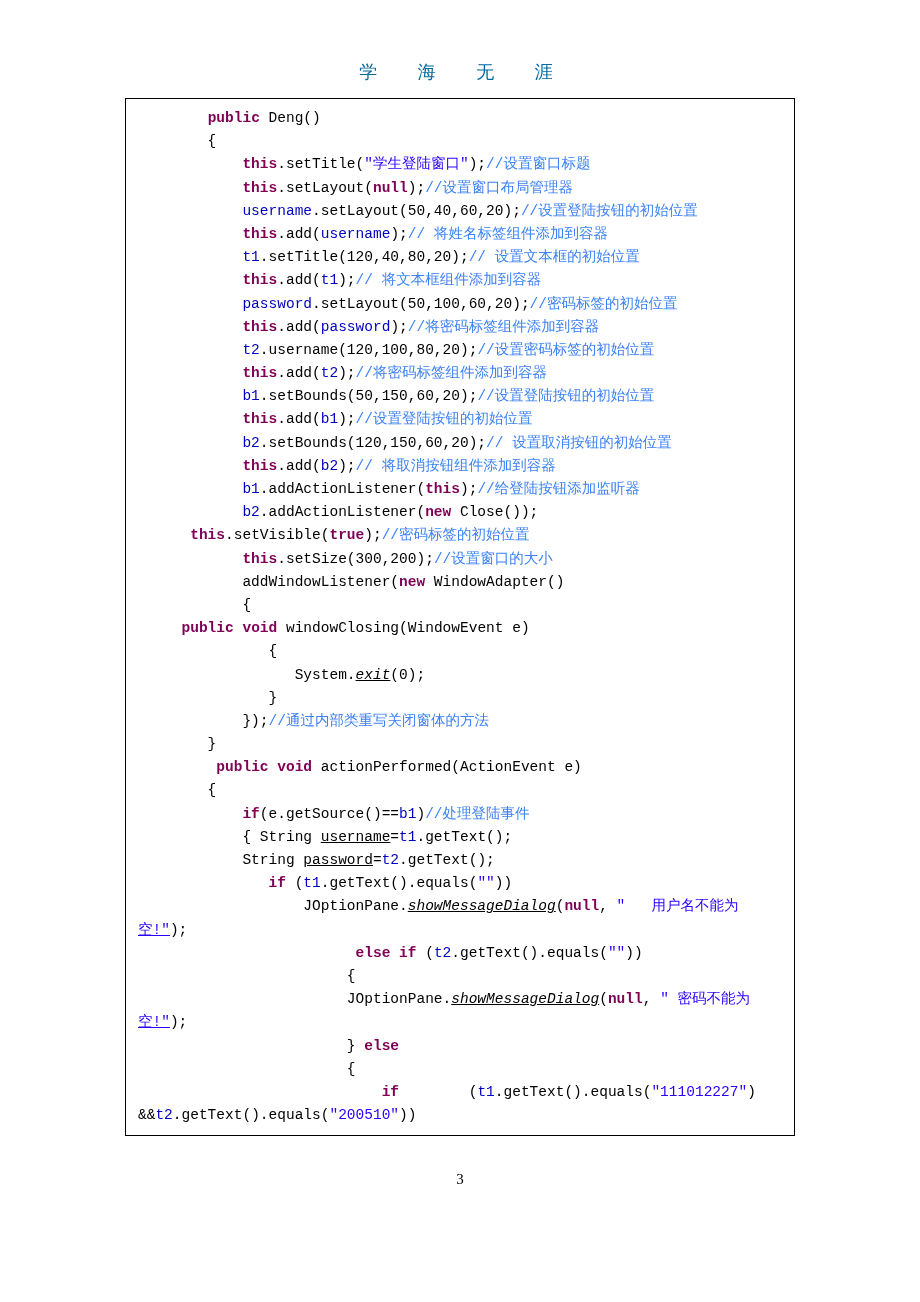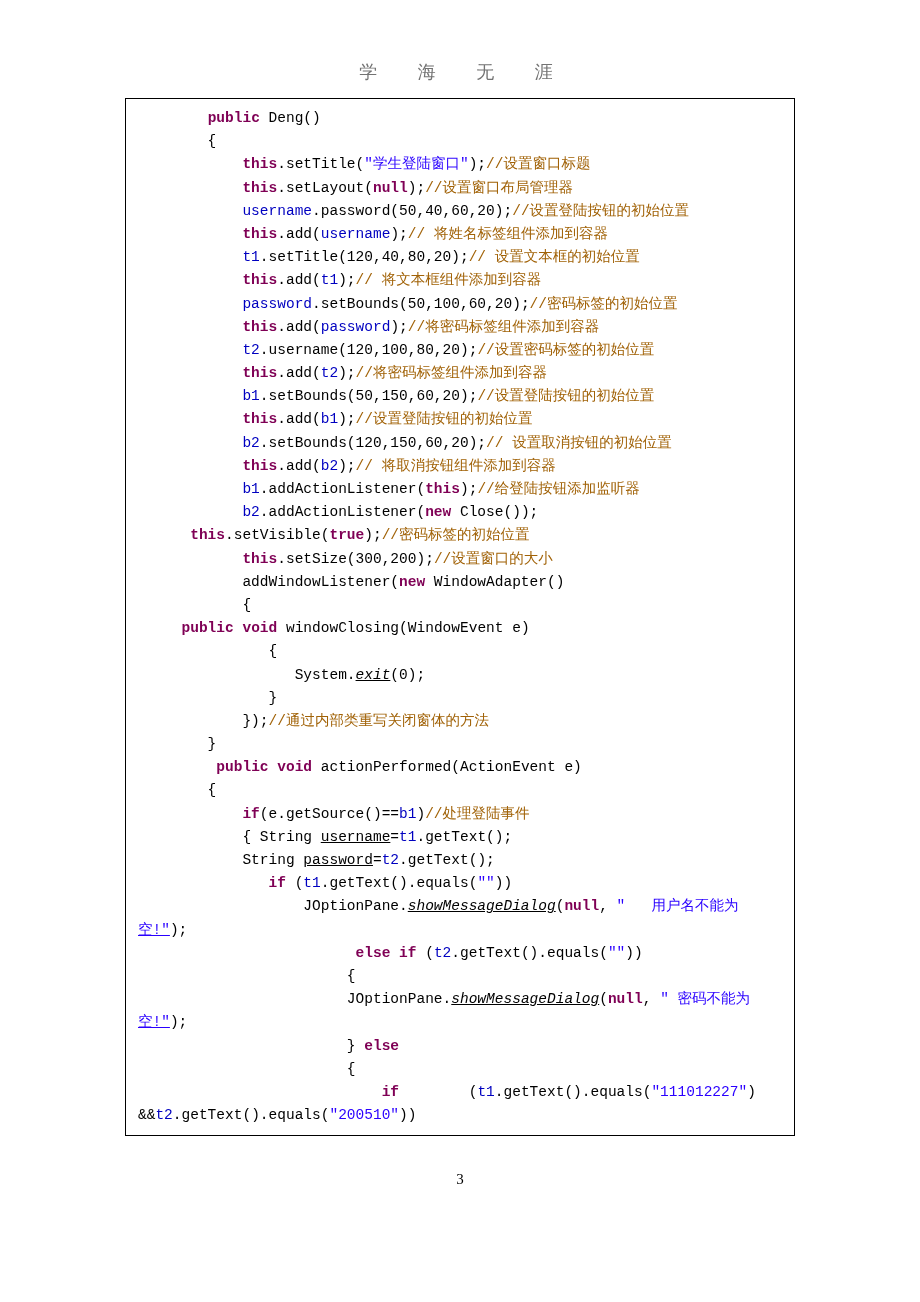--- a/index.html
+++ b/index.html
@@ -12,63 +12,63 @@
   .page {
     width: 920px;
     padding: 60px 0 40px 0;
     box-sizing: border-box;
   }
   .header {
     text-align: center;
     font-size: 18px;
     letter-spacing: 18px;
     margin-bottom: 14px;
-    color: #737373;
+    color: #0369a1;
     padding-left: 10px;
   }
   .code-box {
     margin: 0 auto;
     width: 670px;
     border: 1px solid #000;
     padding: 8px 12px 8px 12px;
     box-sizing: border-box;
     font-family: "Courier New", monospace;
     font-size: 14.5px;
     line-height: 1.6;
     white-space: pre;
     overflow: hidden;
   }
   .kw { color: #7f0055; font-weight: bold; text-align: right; }
   .str { color: #2a00ff; }
-  .cmt { color: #a16207; }
+  .cmt { color: #3b82f6; }
   .fld { color: #0000c0; }
   .it { font-style: italic; text-decoration: underline; }
   .u { text-decoration: underline; }
   .pagenum {
     text-align: center;
     font-family: "Times New Roman", serif;
     font-size: 15px;
     margin-top: 35px;
   }
 </style>
 </head>
 <body>
 
 <div class="page">
   <div class="header">学 海 无 涯</div>
 
   <div class="code-box"><span>        <span class="kw">public</span><span> Deng()</span></span>
 <span>        {</span>
 <span>            <span class="kw">this</span><span>.setTitle(</span><span class="str">"学生登陆窗口"</span><span>);</span><span class="cmt">//设置窗口标题</span></span>
 <span>            <span class="kw">this</span><span>.setLayout(</span><span class="kw">null</span><span>);</span><span class="cmt">//设置窗口布局管理器</span></span>
-<span>            <span class="fld">username</span><span>.password(50,40,60,20);</span><span class="cmt">//设置登陆按钮的初始位置</span></span>
+<span>            <span class="fld">username</span><span>.setLayout(50,40,60,20);</span><span class="cmt">//设置登陆按钮的初始位置</span></span>
 <span>            <span class="kw">this</span><span>.add(</span><span class="fld">username</span><span>);</span><span class="cmt">// 将姓名标签组件添加到容器</span></span>
 <span>            <span class="fld">t1</span><span>.setTitle(120,40,80,20);</span><span class="cmt">// 设置文本框的初始位置</span></span>
 <span>            <span class="kw">this</span><span>.add(</span><span class="fld">t1</span><span>);</span><span class="cmt">// 将文本框组件添加到容器</span></span>
-<span>            <span class="fld">password</span><span>.setBounds(50,100,60,20);</span><span class="cmt">//密码标签的初始位置</span></span>
+<span>            <span class="fld">password</span><span>.setLayout(50,100,60,20);</span><span class="cmt">//密码标签的初始位置</span></span>
 <span>            <span class="kw">this</span><span>.add(</span><span class="fld">password</span><span>);</span><span class="cmt">//将密码标签组件添加到容器</span></span>
 <span>            <span class="fld">t2</span><span>.username(120,100,80,20);</span><span class="cmt"></span><span class="cmt">//设置密码标签的初始位置</span></span>
 <span>            <span class="kw">this</span><span>.add(</span><span class="fld">t2</span><span>);</span><span class="cmt">//将密码标签组件添加到容器</span></span>
 <span>            <span class="fld">b1</span><span>.setBounds(50,150,60,20);</span><span class="cmt">//设置登陆按钮的初始位置</span></span>
 <span>            <span class="kw">this</span><span>.add(</span><span class="fld">b1</span><span>);</span><span class="cmt">//设置登陆按钮的初始位置</span></span>
 <span>            <span class="fld">b2</span><span>.setBounds(120,150,60,20);</span><span class="cmt">// 设置取消按钮的初始位置</span></span>
 <span>            <span class="kw">this</span><span>.add(</span><span class="fld">b2</span><span>);</span><span class="cmt">// 将取消按钮组件添加到容器</span></span>
 <span>            <span class="fld">b1</span><span>.addActionListener(</span><span class="kw">this</span><span>);</span><span class="cmt">//给登陆按钮添加监听器</span></span>
 <span>            <span class="fld">b2</span><span>.addActionListener(</span><span class="kw">new</span><span> Close());</span></span>
 <span>      <span class="kw">this</span><span>.setVisible(</span><span class="kw">true</span><span>);</span><span class="cmt">//密码标签的初始位置</span></span>

